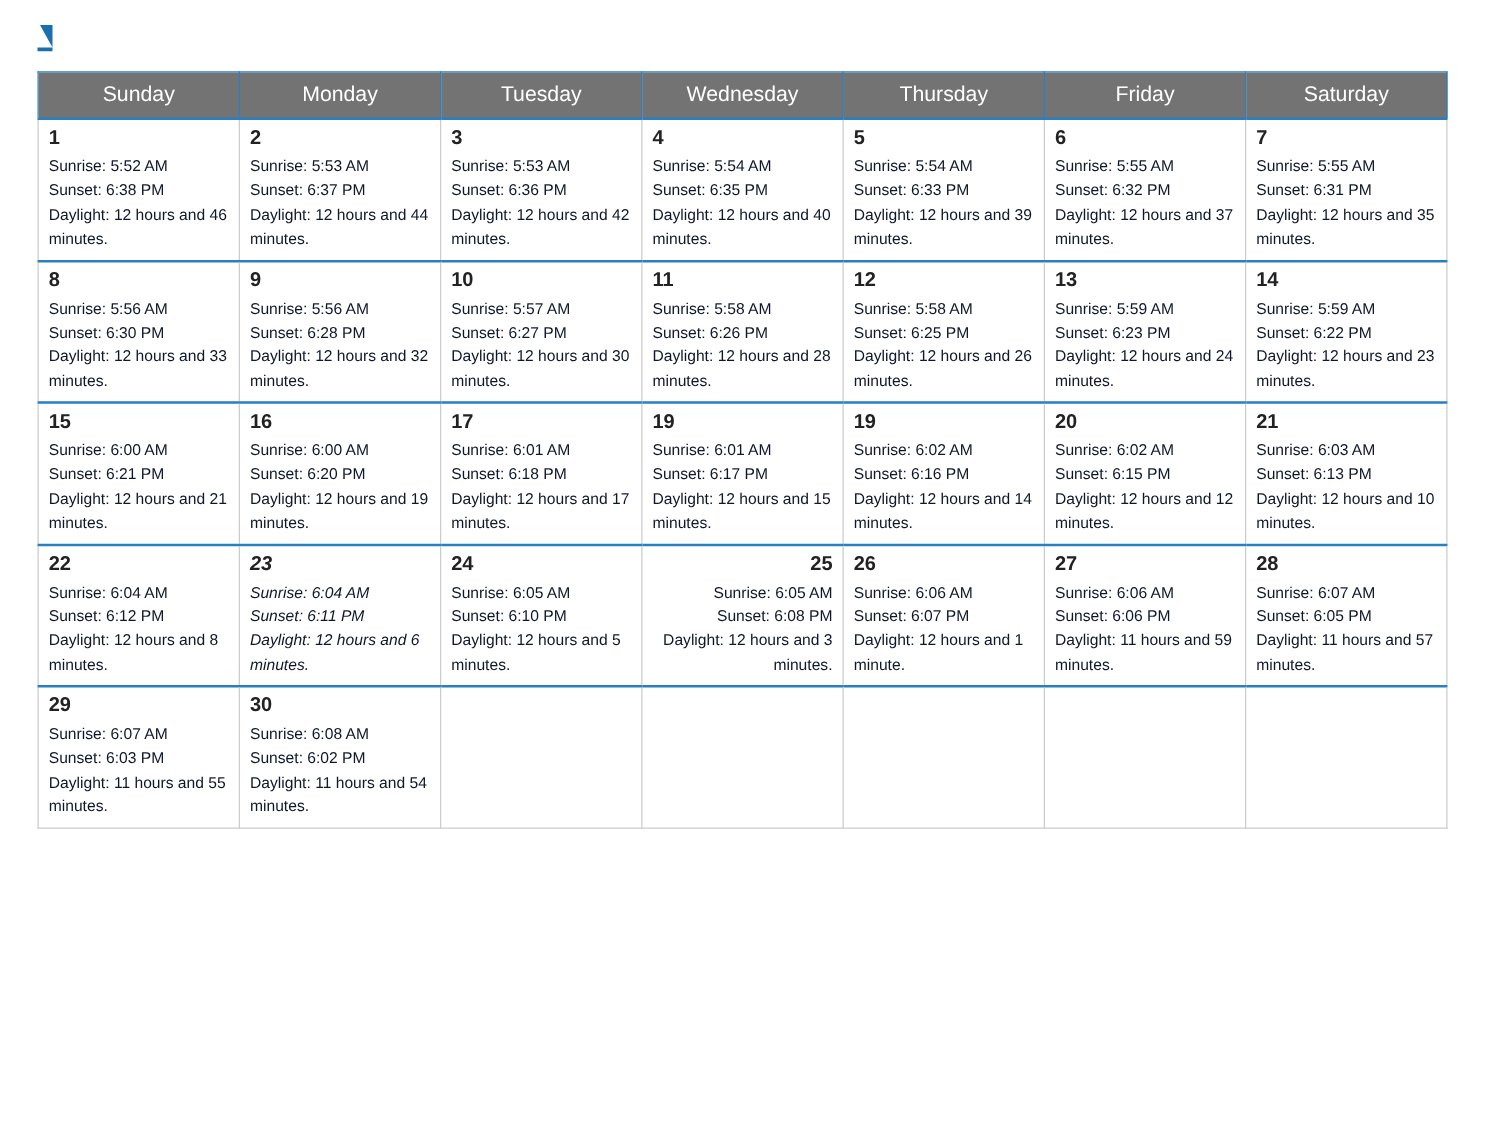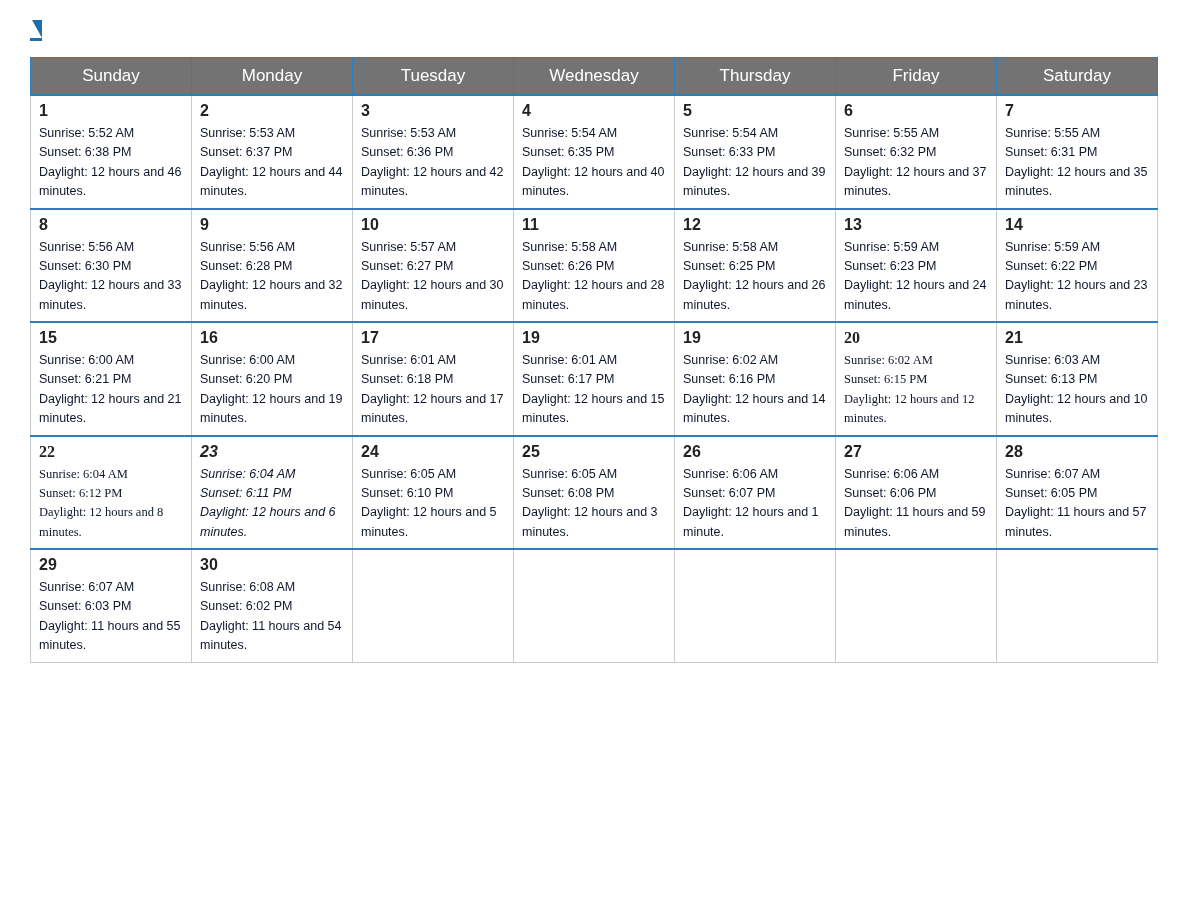--- a/index.html
+++ b/index.html
@@ -208,43 +208,43 @@
           <div class="day-info">Sunrise: 6:01 AM<br>Sunset: 6:18 PM<br>Daylight: 12 hours and 17 minutes.</div>
         </td>
         <td style="border-top: 2px solid rgb(42, 127, 193);">
           <span class="day-number">19</span>
           <div class="day-info">Sunrise: 6:01 AM<br>Sunset: 6:17 PM<br>Daylight: 12 hours and 15 minutes.</div>
         </td>
         <td style="border-top: 2px solid rgb(42, 127, 193);">
           <span class="day-number">19</span>
           <div class="day-info">Sunrise: 6:02 AM<br>Sunset: 6:16 PM<br>Daylight: 12 hours and 14 minutes.</div>
         </td>
-        <td style="border-top: 2px solid rgb(42, 127, 193); font-family: Liberation Serif, serif;">
+        <td style="border-top: 2px solid rgb(42, 127, 193);">
           <span class="day-number">20</span>
           <div class="day-info">Sunrise: 6:02 AM<br>Sunset: 6:15 PM<br>Daylight: 12 hours and 12 minutes.</div>
         </td>
         <td style="border-top: 2px solid rgb(42, 127, 193);">
           <span class="day-number">21</span>
           <div class="day-info">Sunrise: 6:03 AM<br>Sunset: 6:13 PM<br>Daylight: 12 hours and 10 minutes.</div>
         </td>
       </tr>
       <tr>
-        <td style="border-top: 2px solid rgb(42, 127, 193); font-family: Liberation Serif, serif;">
+        <td style="border-top: 2px solid rgb(42, 127, 193);">
           <span class="day-number">22</span>
           <div class="day-info">Sunrise: 6:04 AM<br>Sunset: 6:12 PM<br>Daylight: 12 hours and 8 minutes.</div>
         </td>
         <td style="border-top: 2px solid rgb(42, 127, 193); font-style: italic;">
           <span class="day-number">23</span>
           <div class="day-info">Sunrise: 6:04 AM<br>Sunset: 6:11 PM<br>Daylight: 12 hours and 6 minutes.</div>
         </td>
         <td style="border-top: 2px solid rgb(42, 127, 193);">
           <span class="day-number">24</span>
           <div class="day-info">Sunrise: 6:05 AM<br>Sunset: 6:10 PM<br>Daylight: 12 hours and 5 minutes.</div>
         </td>
-        <td style="border-top: 2px solid rgb(42, 127, 193);">
+        <td style="border-top: 2px solid rgb(42, 127, 193); text-align: right;">
           <span class="day-number">25</span>
           <div class="day-info">Sunrise: 6:05 AM<br>Sunset: 6:08 PM<br>Daylight: 12 hours and 3 minutes.</div>
         </td>
         <td style="border-top: 2px solid rgb(42, 127, 193); margin-left: 28px;">
           <span class="day-number">26</span>
           <div class="day-info">Sunrise: 6:06 AM<br>Sunset: 6:07 PM<br>Daylight: 12 hours and 1 minute.</div>
         </td>
         <td style="border-top: 2px solid rgb(42, 127, 193);">
           <span class="day-number">27</span>
           <div class="day-info">Sunrise: 6:06 AM<br>Sunset: 6:06 PM<br>Daylight: 11 hours and 59 minutes.</div>

